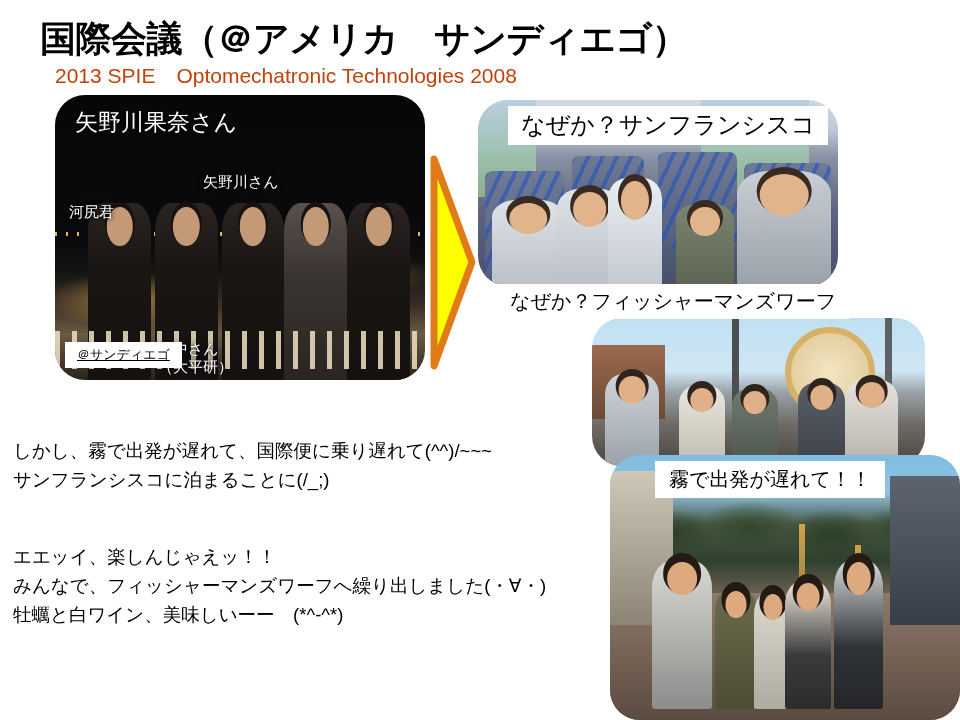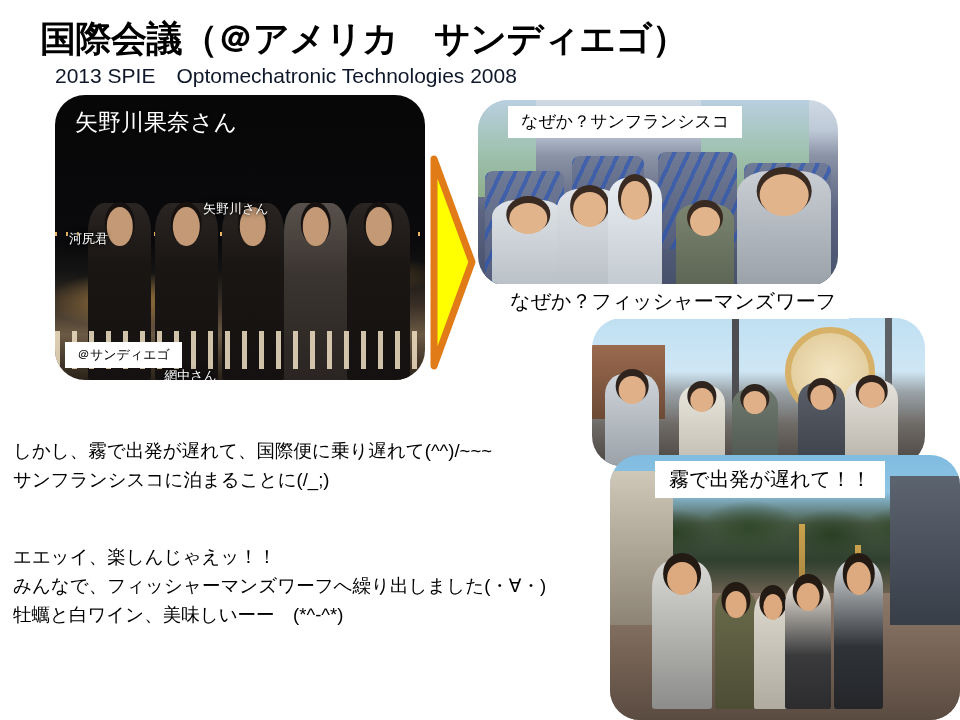--- a/index.html
+++ b/index.html
@@ -29,21 +29,21 @@
     color: #000000;
     letter-spacing: -0.5px;
     white-space: nowrap;
     line-height: 1.15;
   }
   #subtitle {
     position: absolute;
     left: 55px;
     top: 64px;
     font-size: 21px;
-    color: #0f172a;
+    color: #c2410c;
     white-space: nowrap;
     line-height: 1.1;
   }
 
   
   .photo {
     position: absolute;
     overflow: hidden;
     background-color: #2b2b2b;
     border-radius: 30px;
@@ -92,32 +92,31 @@
       rgba(255,200,110,.9) 0px, rgba(255,200,110,.9) 2px,
       rgba(0,0,0,0) 2px, rgba(0,0,0,0) 11px);
   }
   .photo-head {
     position: absolute; color: #ffffff; font-weight: 500;
     text-shadow: 0 0 3px rgba(0,0,0,.9);
   }
   #award-line1 { left: 20px; top: 12px; font-size: 23px; }
   #award-line2 { left: 20px; top: 44px; font-size: 22px; white-space: nowrap; }
   .photo-tag {
-    position: absolute; color: #ffffff; font-size: 13px;
-    line-height: 1.18; text-align: center; white-space: pre-line;
+    position: absolute; color: #ffffff; font-size: 15px;
+    line-height: 1.18; text-align: left; white-space: pre-line;
     text-shadow: 0 0 3px rgba(0,0,0,.95), 0 0 6px rgba(0,0,0,.8);
-    margin-top: 28px;
   }
   #tag-yanokawa { left: 148px; top: 78px; }
   #tag-kawajiri { left: 14px;  top: 108px; }
   #tag-aminaka  { left: 103px; top: 245px; }
   #tag-sandiego {
     position: absolute; left: 10px; bottom: 12px;
     background: #ffffff; color: #000000;
-    font-size: 13px; padding: 4px 12px; white-space: nowrap;
+    font-size: 13px; padding: 4px 12px; white-space: nowrap; text-decoration: underline;
   }
 
   
   #arrow {
     position: absolute; left: 428px; top: 155px;
     width: 48px; height: 215px;
   }
 
   
   #photo-bus {
@@ -246,21 +245,21 @@
   #photo-cable .c5 { left: 64%; width: 14%; height: 56%; background: linear-gradient(to bottom,#d5d8da 0%,#2f3236 58%,#24262a 100%); }
 
   
   .caption-box {
     position: absolute;
     background: #ffffff;
     color: #000000;
     white-space: nowrap;
     line-height: 1.0;
   }
-  #cap-sf   { left: 508px; top: 106px; font-size: 17px; padding: 7px 13px 8px; }
+  #cap-sf   { left: 508px; top: 106px; font-size: 24px; padding: 7px 13px 8px; }
   #cap-wharf{ left: 497px; top: 284px; font-size: 20px; padding: 7px 13px 8px; }
   #cap-cable{ left: 655px; top: 461px; font-size: 20px; padding: 8px 14px 9px; }
 
   
   #note-bus {
     position: absolute; left: 845px; top: 176px;
     font-size: 14.5px; line-height: 1.35; color: #000000;
     white-space: pre-line;
   }
 

